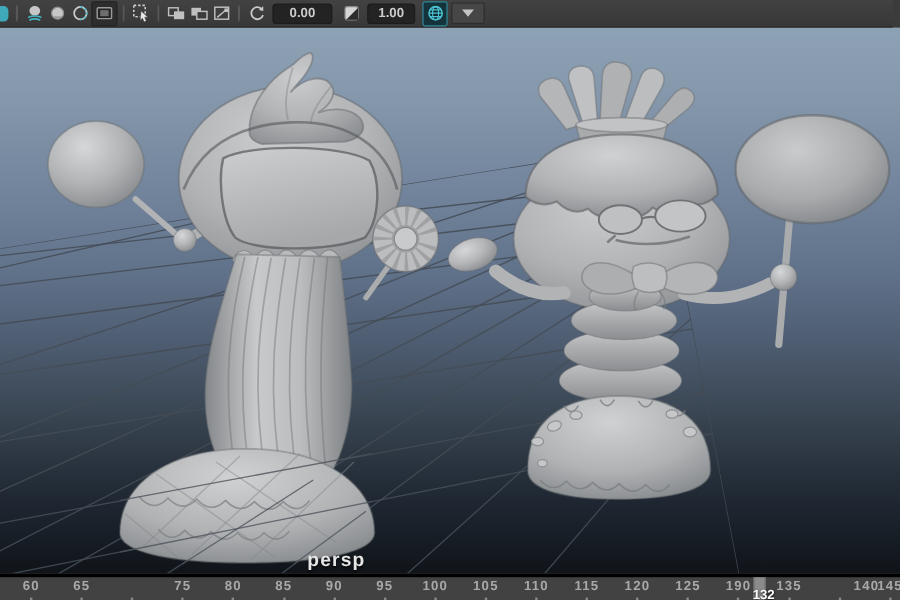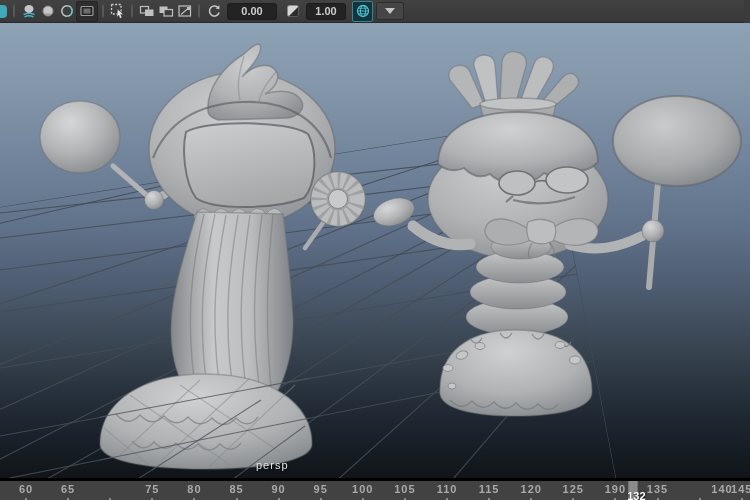--- a/index.html
+++ b/index.html
@@ -33,21 +33,21 @@
   .arrow-down{width:0;height:0;border-left:5px solid transparent;border-right:5px solid transparent;
     border-top:6px solid #c4c4c4;}
 
   
   #viewport{position:absolute;left:0;top:23px;width:750px;height:455px;z-index:1;
     background:linear-gradient(180deg,
       #8ea2b6 0%, #8396aa 14%, #70829a 32%, #60718a 45%,
       #4d5c70 58%, #37434f 72%, #1f2833 86%, #101419 100%);}
   #scene-svg{position:absolute;left:0;top:0;width:750px;height:500px;z-index:2;pointer-events:none;}
   #persp-label{position:absolute;left:256px;top:459px;z-index:5;color:#e6e6e6;
-    font-size:11px;font-weight:normal;letter-spacing:1px;text-shadow:0 1px 2px rgba(0,0,0,.8);}
+    font-size:16px;font-weight:bold;letter-spacing:1px;text-shadow:0 1px 2px rgba(0,0,0,.8);}
 
   
   #timeline{position:absolute;left:0;top:478px;width:750px;height:22px;z-index:30;
     background:#424242;border-top:3px solid #000000;}
   .tick-label{position:absolute;top:2px;transform:translateX(-50%);
     font-size:11px;font-weight:bold;letter-spacing:1px;color:#a9a9a9;white-space:nowrap;}
   .tick-mark{position:absolute;bottom:0;width:2px;height:5px;background:#8a8a8a;transform:translateX(-50%);}
   #playhead{position:absolute;top:0;width:8px;height:22px;background:#949494;opacity:.9;
     border-left:1px solid #7a7a7a;border-right:1px solid #7a7a7a;}
   #current-frame-label{position:absolute;top:9px;font-size:11px;font-weight:bold;color:#ffffff;

